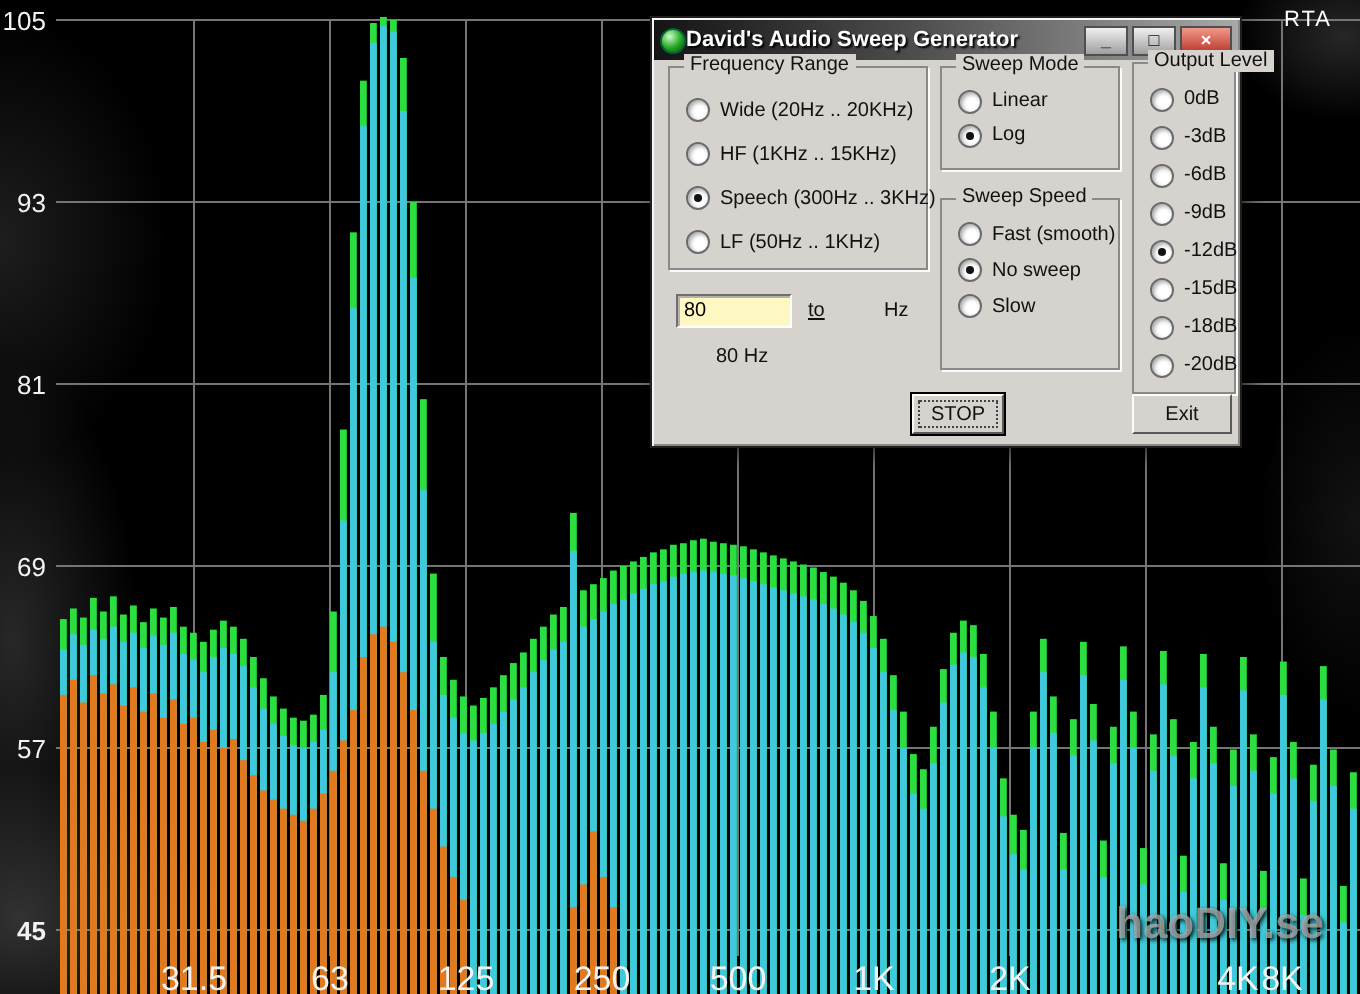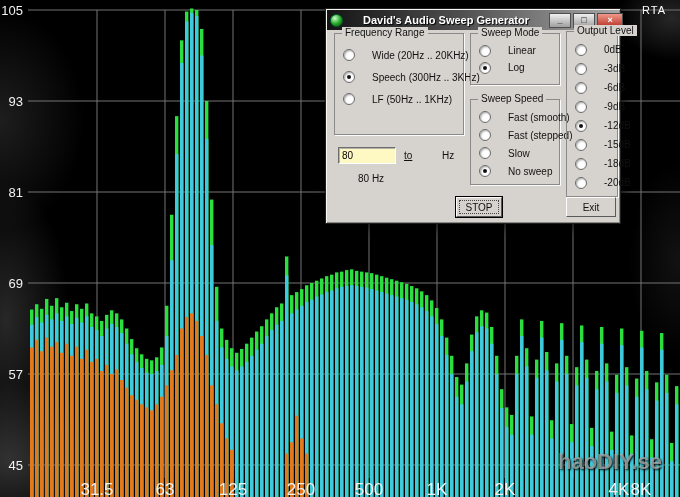--- a/index.html
+++ b/index.html
@@ -25,21 +25,21 @@
     text-shadow:1px 1px 2px rgba(0,0,0,0.9);
   }
   
   .dialog{
     position:absolute;left:325px;top:8px;width:294px;height:214px;z-index:10;
     background:#d6d3ce;border:1px solid #1f1f1f;
     box-shadow:inset 1px 1px 0 #f7f6f4, inset -1px -1px 0 #8a8884, 3px 3px 10px rgba(0,0,0,0.7);
     font-size:10px;color:#111;
   }
   .titlebar{
-    height:20px;margin:1px;display:flex;align-items:center;gap:20px;padding:0 3px;
+    height:20px;margin:1px;display:flex;align-items:center;gap:0;padding:0 3px;
     background:linear-gradient(90deg,#141414,#4e4e4e 45%,#a8a8a8);
   }
   .app-icon{
     width:11px;height:11px;border-radius:50%;flex:0 0 auto;
     background:radial-gradient(circle at 35% 30%, #c8ffc8, #23a523 55%, #0a4d0a);
     border:1px solid #063;
   }
   .title-text{color:#fff;font-size:11px;font-weight:bold;white-space:nowrap;text-shadow:1px 1px 1px #000;}
   .tb-buttons{margin-left:auto;display:flex;gap:2px;}
   .tb-btn{
@@ -49,21 +49,21 @@
   }
   .tb-close{width:24px;background:linear-gradient(#f0998a,#b93226);color:#fff;}
   .group{
     position:absolute;border:1px solid #8a8a8a;
     box-shadow:1px 1px 0 rgba(255,255,255,0.9);
   }
   .group-label{
     position:absolute;top:-7px;left:7px;background:#d6d3ce;padding:0 3px;
     font-size:10px;white-space:nowrap;
   }
-  .opt-row{display:flex;align-items:center;gap:17px;padding-left:8px;}
+  .opt-row{display:flex;align-items:center;gap:5px;padding-left:8px;}
   .radio{
     width:10px;height:10px;border-radius:50%;background:#fff;flex:0 0 auto;position:relative;
     border:1px solid #6b6b6b;box-shadow:inset 1px 1px 2px rgba(0,0,0,0.35);
   }
   .radio.checked::after{
     content:"";position:absolute;left:3px;top:3px;width:4px;height:4px;border-radius:50%;background:#111;
   }
   .opt-label{white-space:nowrap;}
   .group-freq{left:8px;top:24px;width:128px;height:100px;}
   .group-freq .opts{padding-top:10px;}
@@ -423,21 +423,21 @@
         <rect x="675" y="386.1333333333333" width="3.4" height="110.86666666666667" fill="#2adf3f"></rect>
         <rect x="675" y="404.3333333333333" width="3.4" height="92.66666666666669" fill="#3fc9dc"></rect>
       </svg>
     </div>
   <div id="axis-labels">
       <span class="ylab" style="top: 3px;">105</span>
       <span class="ylab" style="top: 94px;">93</span>
       <span class="ylab" style="top: 185px;">81</span>
       <span class="ylab" style="top: 276px;">69</span>
       <span class="ylab" style="top: 367px;">57</span>
-      <span class="ylab" style="top: 458px;">45</span>
+      <span class="ylab" style="top: 458px; font-weight: bold;">45</span>
       <span class="xlab" style="left: 77px; top: 480px;">31.5</span>
       <span class="xlab" style="left: 145px; top: 480px;">63</span>
       <span class="xlab" style="left: 213px; top: 480px;">125</span>
       <span class="xlab" style="left: 281px; top: 480px;">250</span>
       <span class="xlab" style="left: 349px; top: 480px;">500</span>
       <span class="xlab" style="left: 417px; top: 480px;">1K</span>
       <span class="xlab" style="left: 485px; top: 480px;">2K</span>
       <span class="xlab" style="left: 553px; top: 480px; margin-left: 46px;">4K</span>
       <span class="xlab" style="left: 621px; top: 480px;">8K</span>
     </div>
@@ -456,20 +456,24 @@
     </div>
 
     <div class="group group-freq">
       <span class="group-label">Frequency Range</span>
       <div class="opts">
           <div class="opt-row">
             <span class="radio"></span>
             <span class="opt-label">Wide  (20Hz .. 20KHz)</span>
           </div>
           <div class="opt-row">
+            <span class="radio"></span>
+            <span class="opt-label">HF  (1KHz .. 15KHz)</span>
+          </div>
+          <div class="opt-row">
             <span class="radio checked"></span>
             <span class="opt-label">Speech  (300Hz .. 3KHz)</span>
           </div>
           <div class="opt-row">
             <span class="radio"></span>
             <span class="opt-label">LF  (50Hz .. 1KHz)</span>
           </div>
         </div>
     </div>
 
@@ -493,30 +497,26 @@
     </div>
 
     <div class="group group-speed">
       <span class="group-label">Sweep Speed</span>
       <div class="opts">
           <div class="opt-row">
             <span class="radio"></span>
             <span class="opt-label">Fast (smooth)</span>
           </div>
           <div class="opt-row">
-            <span class="radio"></span>
-            <span class="opt-label">Fast (stepped)</span>
-          </div>
-          <div class="opt-row">
-            <span class="radio"></span>
-            <span class="opt-label">Slow</span>
-          </div>
-          <div class="opt-row">
             <span class="radio checked"></span>
             <span class="opt-label">No sweep</span>
+          </div>
+          <div class="opt-row">
+            <span class="radio"></span>
+            <span class="opt-label">Slow</span>
           </div>
         </div>
     </div>
 
     <div class="group group-level">
       <span class="group-label">Output Level</span>
       <div class="opts">
           <div class="opt-row">
             <span class="radio"></span>
             <span class="opt-label">0dB</span>

